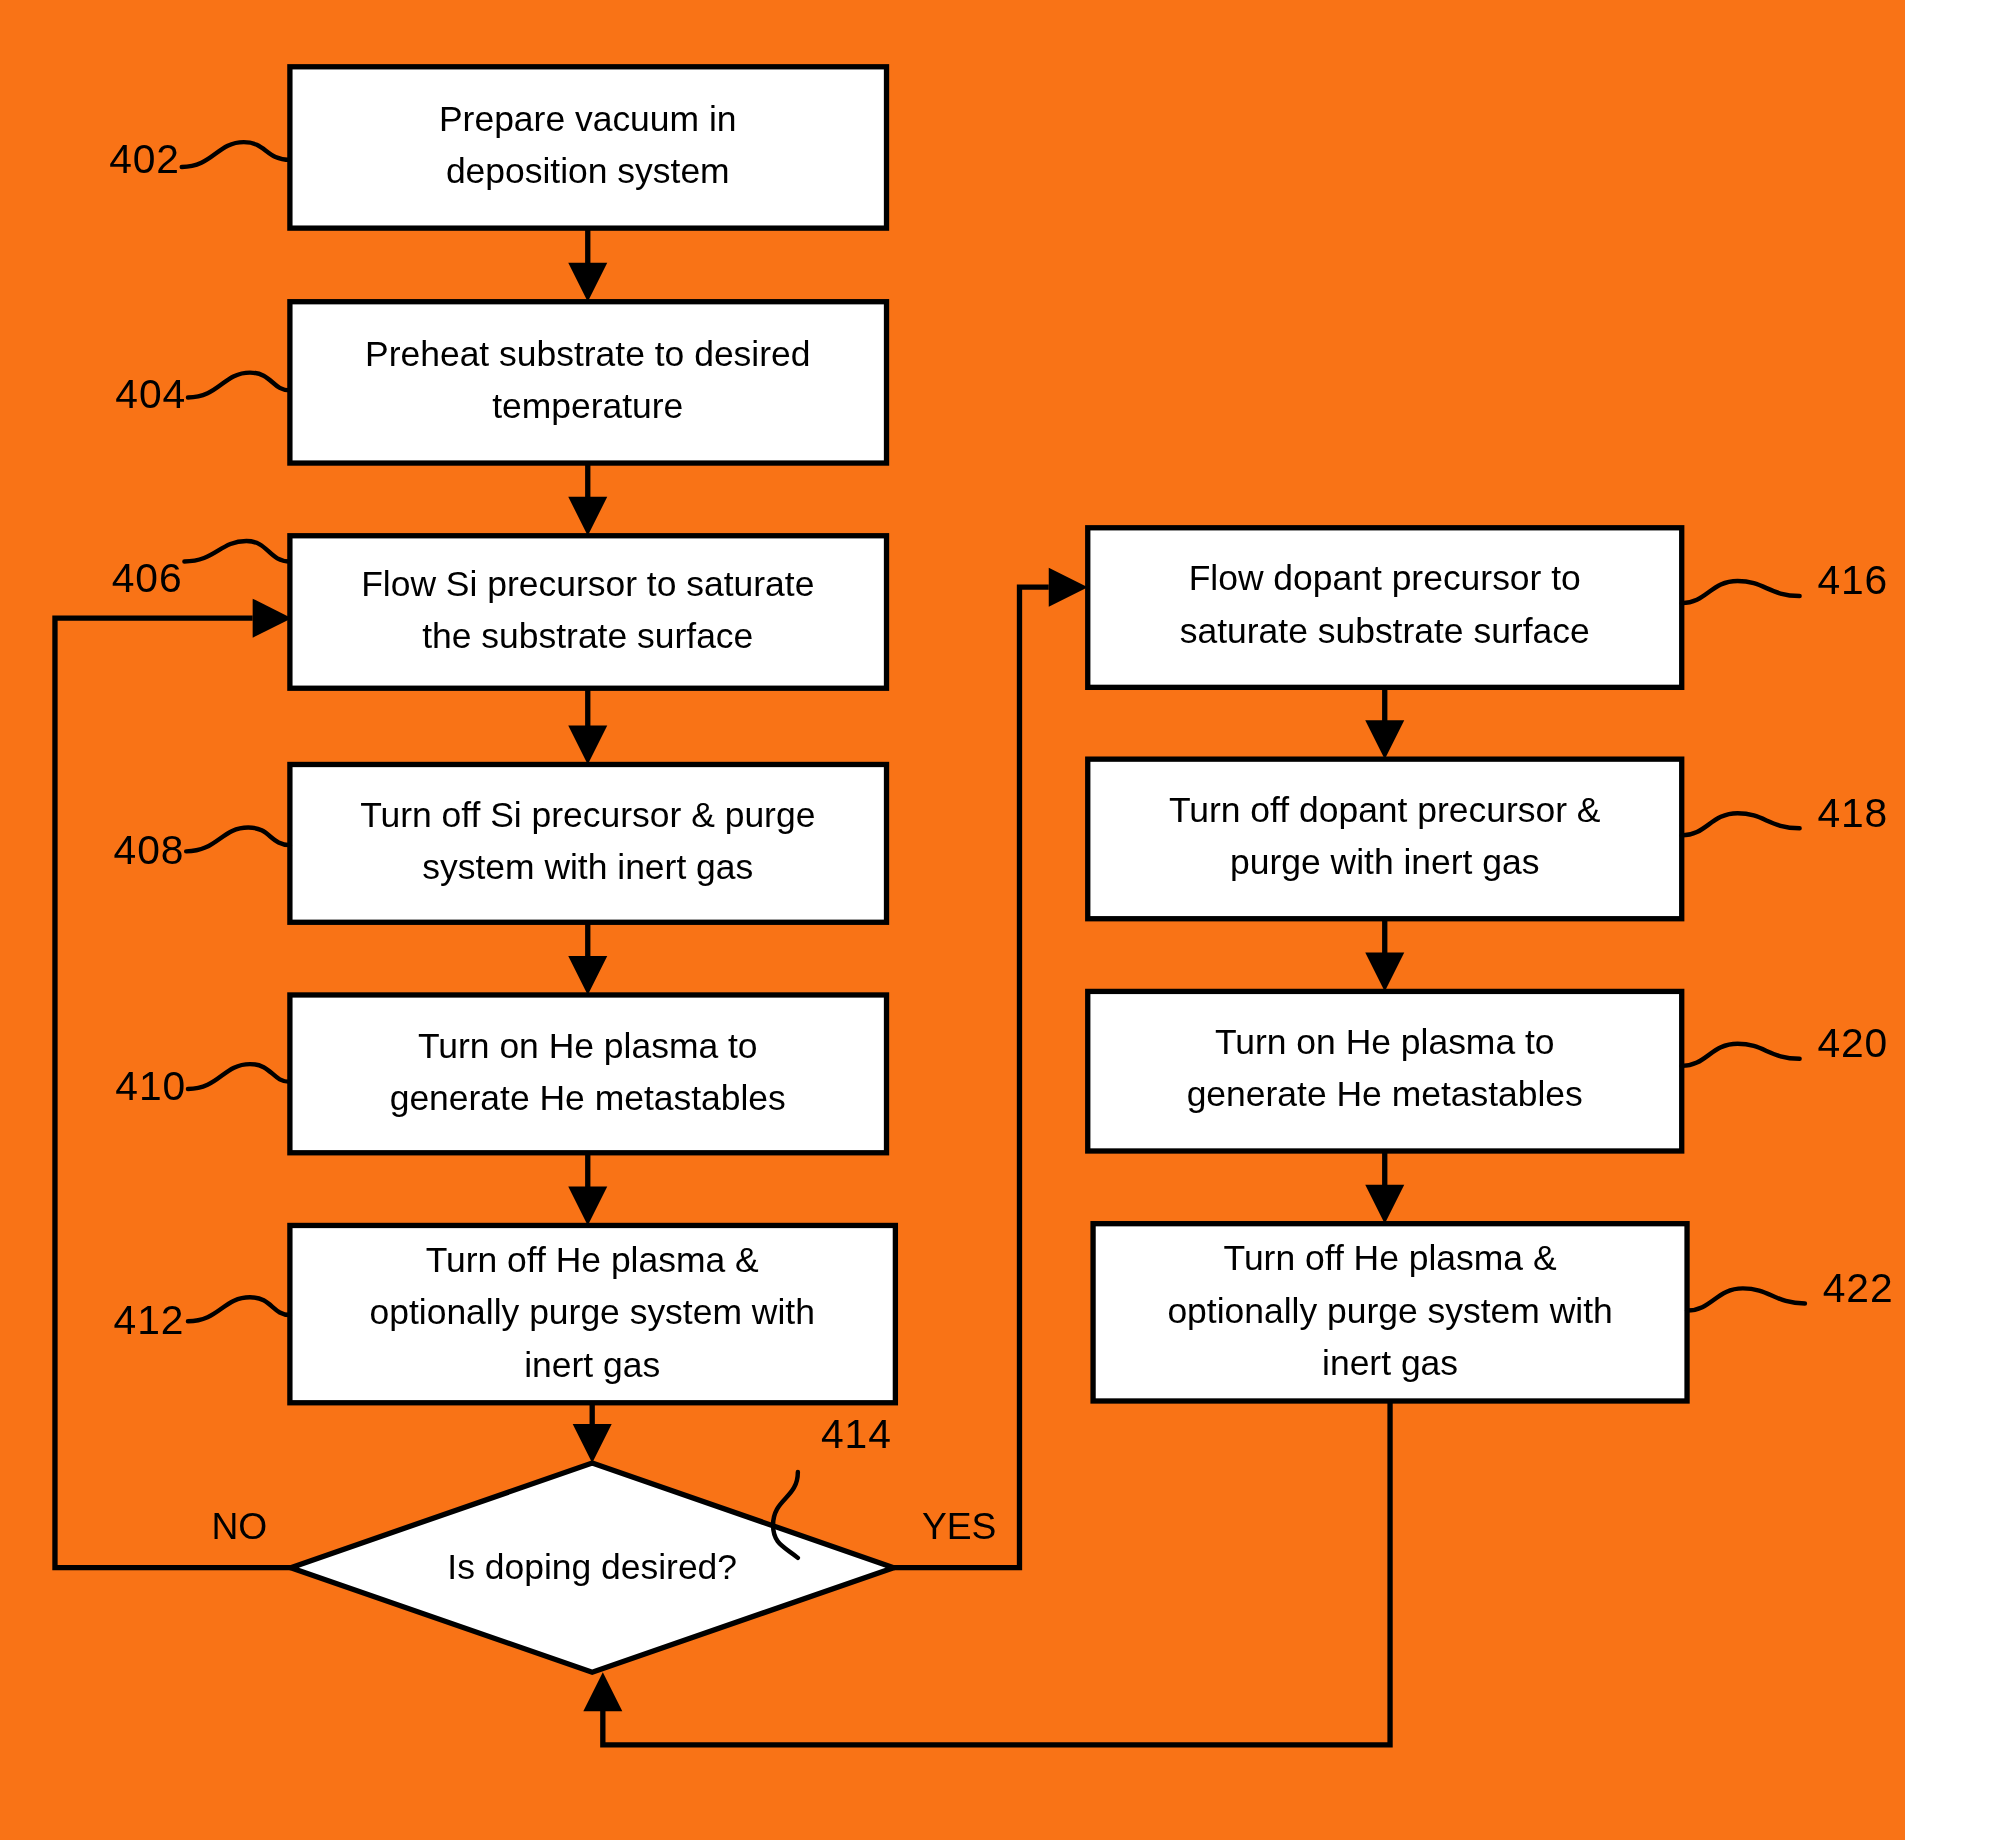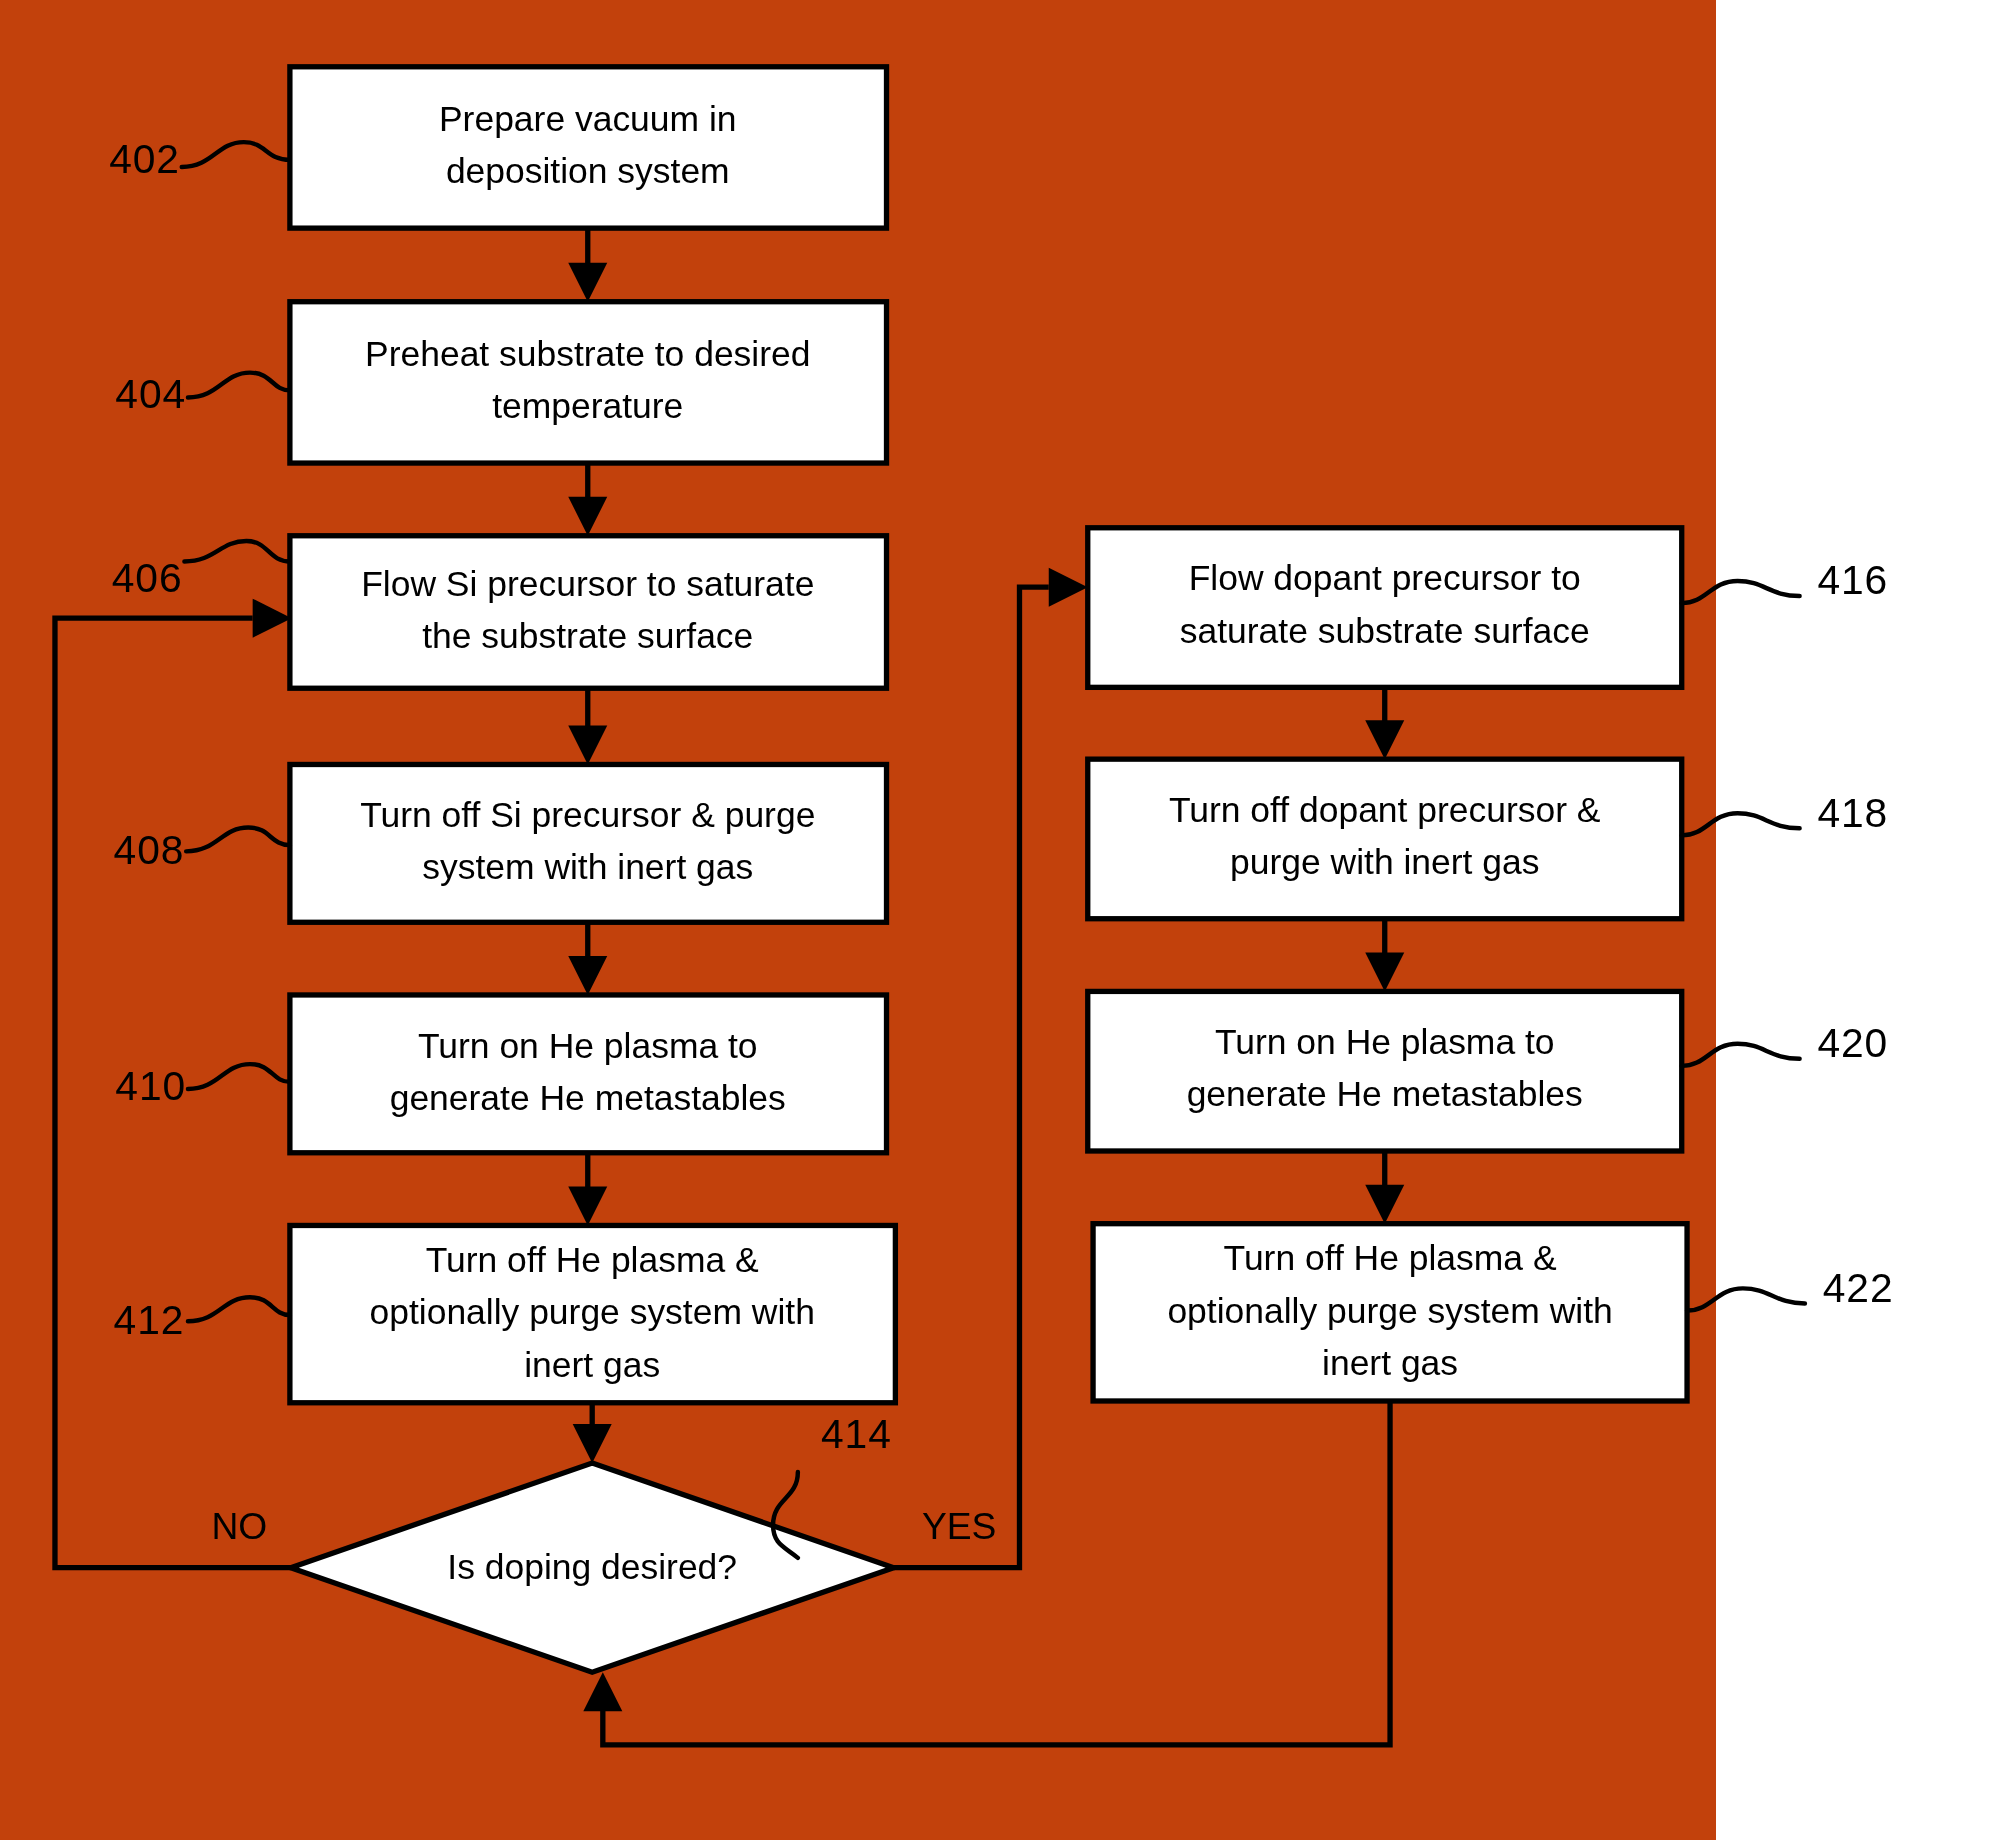--- a/index.html
+++ b/index.html
@@ -8,23 +8,23 @@
     background: #ffffff;
   }
   body {
     width: 1992px;
     height: 1841px;
     overflow: hidden;
     font-family: "Liberation Sans", sans-serif;
   }
   #figure-root {
     position: relative;
-    width: 1716px;
+    width: 1905px;
     height: 1841px;
-    background: #c2410c;
+    background: #f97316;
   }
   svg#flowchart {
     display: block;
     width: 1992px;
     height: 1841px;
   }
   .box-rect {
     fill: #ffffff;
     stroke: #000000;
     stroke-width: 6;

